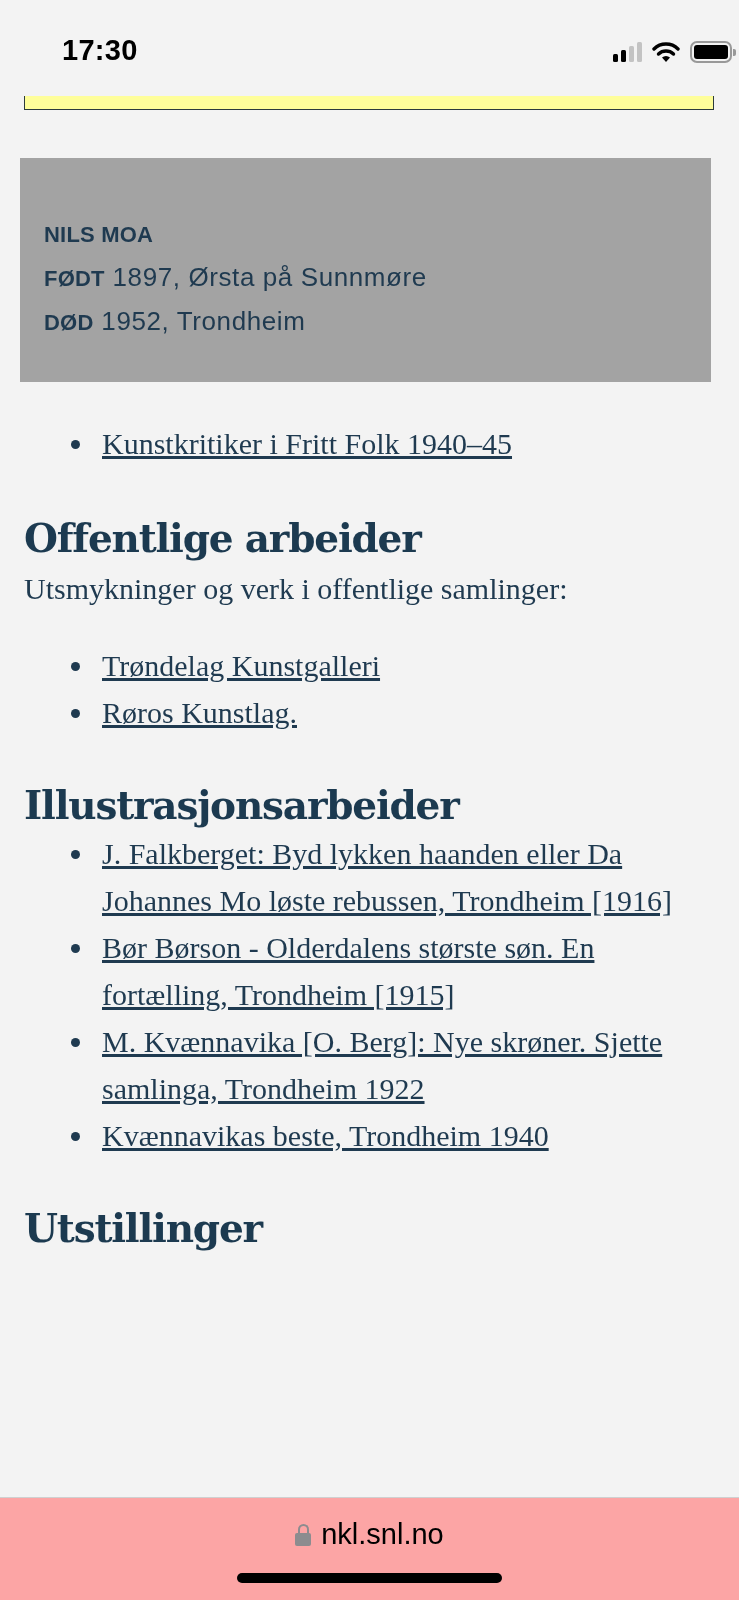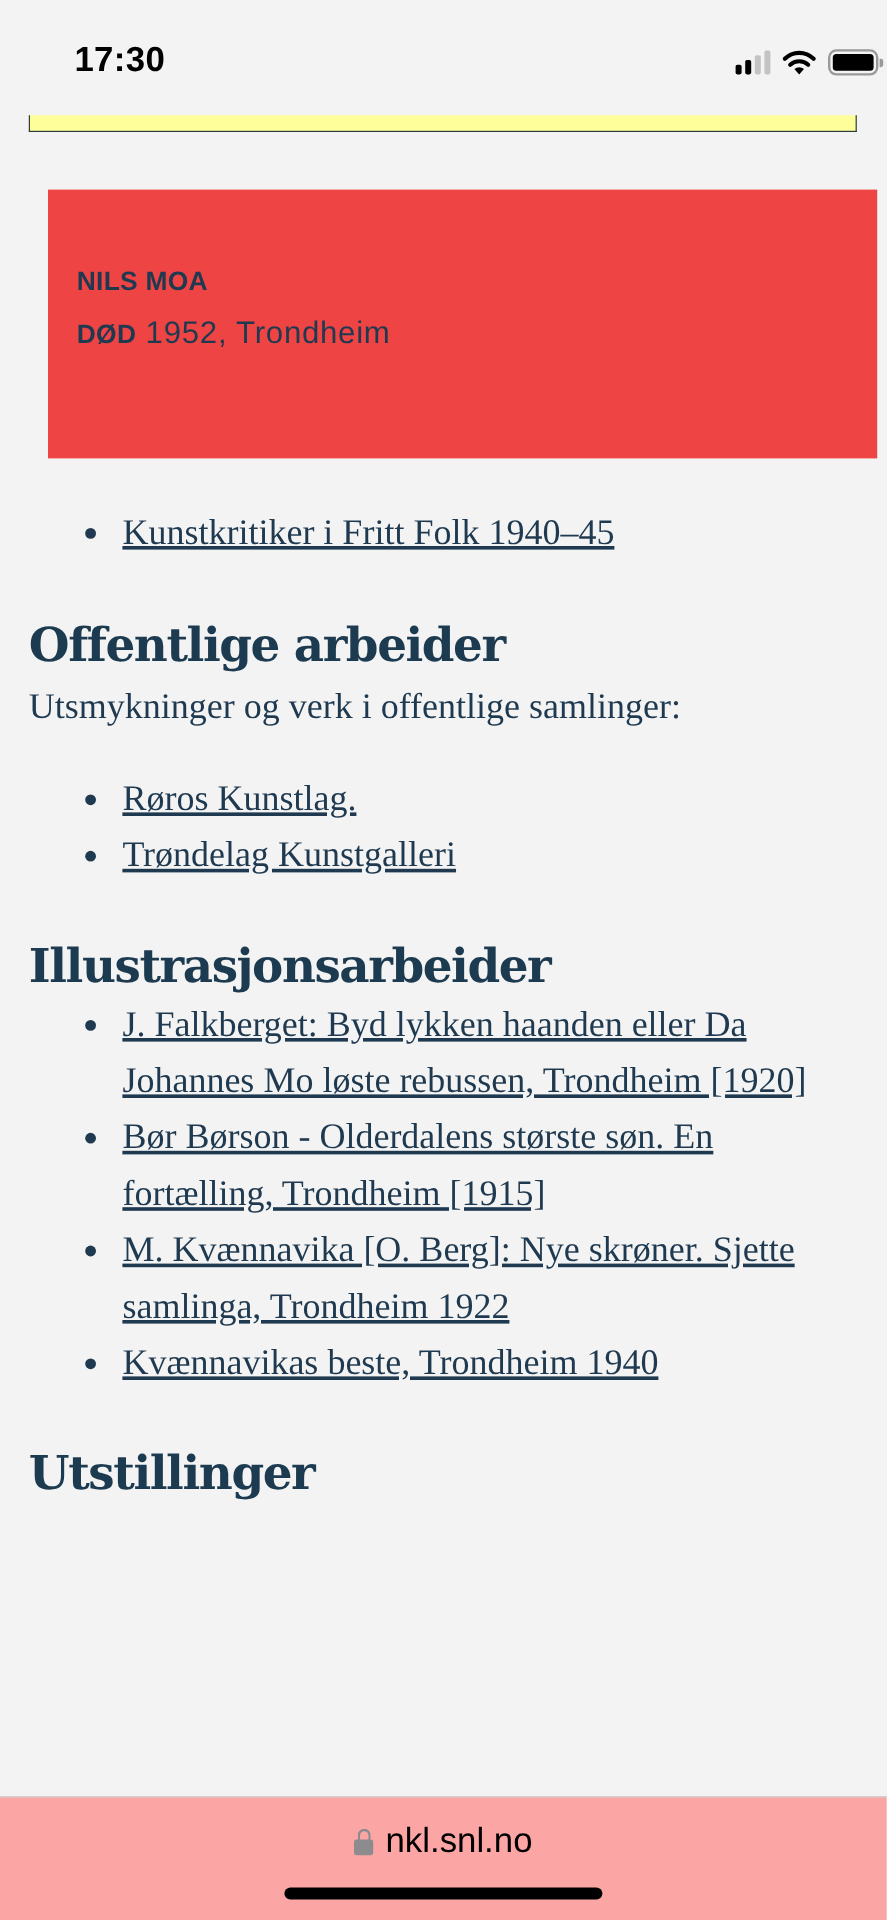--- a/index.html
+++ b/index.html
@@ -11,21 +11,21 @@
   .status-icons { position: absolute; right: 22px; top: 41px; display: flex; align-items: center; gap: 10px; }
   .signal { display: flex; align-items: flex-end; gap: 3px; height: 20px; }
   .signal span { width: 5px; border-radius: 1.5px; background: #000; }
   .signal span.dim { background: #c3c3c3; }
   .battery { position: relative; width: 42px; height: 22px; border: 2px solid #999; border-radius: 7px; padding: 2px; }
   .battery .fill { width: 100%; height: 100%; background: #000; border-radius: 3px; }
   .battery .nub { position: absolute; right: -6px; top: 6px; width: 3px; height: 7px; background: #999; border-radius: 0 2px 2px 0; }
 
   .yellow-box { position: absolute; left: 24px; top: 96px; width: 690px; height: 14px; background: #fefe9a; border: 1.5px solid #2c3b3c; border-top: none; }
 
-  .info-card { position: absolute; left: 40px; top: 158px; width: 691px; height: 224px; background: #ef4444; padding: 56px 24px 0 24px; font-family: "Liberation Sans", sans-serif; color: #1f3a50; }
+  .info-card { position: absolute; left: 20px; top: 158px; width: 691px; height: 224px; background: #a3a3a3; padding: 56px 24px 0 24px; font-family: "Liberation Sans", sans-serif; color: #1f3a50; }
   .info-name { font-weight: 700; font-size: 22px; line-height: 42px; letter-spacing: 0.2px; }
   .info-row { font-size: 26px; line-height: 43px; letter-spacing: 0.6px; }
   .info-row b { font-weight: 700; font-size: 22px; letter-spacing: 0.2px; }
 
   .content { position: absolute; left: 24px; top: 420px; width: 690px; font-family: "Liberation Serif", serif; color: #1f3a50; }
   h2 { font-family: "DejaVu Serif", serif; font-weight: 700; font-size: 39px; letter-spacing: -1.2px; line-height: 50px; color: #1c3a50; }
   .sec { margin-bottom: 26px; }
   ul { list-style: none; padding-left: 78px; text-decoration: underline; }
   li { position: relative; font-size: 30px; line-height: 47px; }
   li::before { content: ""; position: absolute; left: -31px; top: 20px; width: 9px; height: 9px; border-radius: 50%; background: #1f3a50; }
@@ -60,45 +60,49 @@
       <div class="nub"></div>
     </div>
   </div>
 </div>
 
 <div class="yellow-box"></div>
 
 <div class="info-card">
   <div class="info-name">NILS MOA</div>
   <div class="info-row">
+    <b>FØDT</b>
+    <span>1897, Ørsta på Sunnmøre</span>
+  </div>
+  <div class="info-row">
     <b>DØD</b>
     <span>1952, Trondheim</span>
   </div>
 </div>
 
 <div class="content">
   <div class="sec">
     <ul>
       <li>Kunstkritiker i Fritt Folk 1940–45</li>
     </ul>
   </div>
 
   <div class="sec" style="margin-top:46px;">
     <h2>Offentlige arbeider</h2>
     <p class="lead">Utsmykninger og verk i offentlige samlinger:</p>
     <ul>
+      <li>Trøndelag Kunstgalleri</li>
       <li>Røros Kunstlag.</li>
-      <li>Trøndelag Kunstgalleri</li>
     </ul>
   </div>
 
   <div class="sec" style="margin-top:44px;">
     <h2>Illustrasjonsarbeider</h2>
     <ul>
-      <li>J. Falkberget: Byd lykken haanden eller Da Johannes Mo løste rebussen, Trondheim [1920]</li>
+      <li>J. Falkberget: Byd lykken haanden eller Da Johannes Mo løste rebussen, Trondheim [1916]</li>
       <li>Bør Børson - Olderdalens største søn. En fortælling, Trondheim [1915]</li>
       <li>M. Kvænnavika [O. Berg]: Nye skrøner. Sjette samlinga, Trondheim 1922</li>
       <li>Kvænnavikas beste, Trondheim 1940</li>
     </ul>
   </div>
 
   <div class="sec" style="margin-top:44px;">
     <h2>Utstillinger</h2>
   </div>
 </div>

